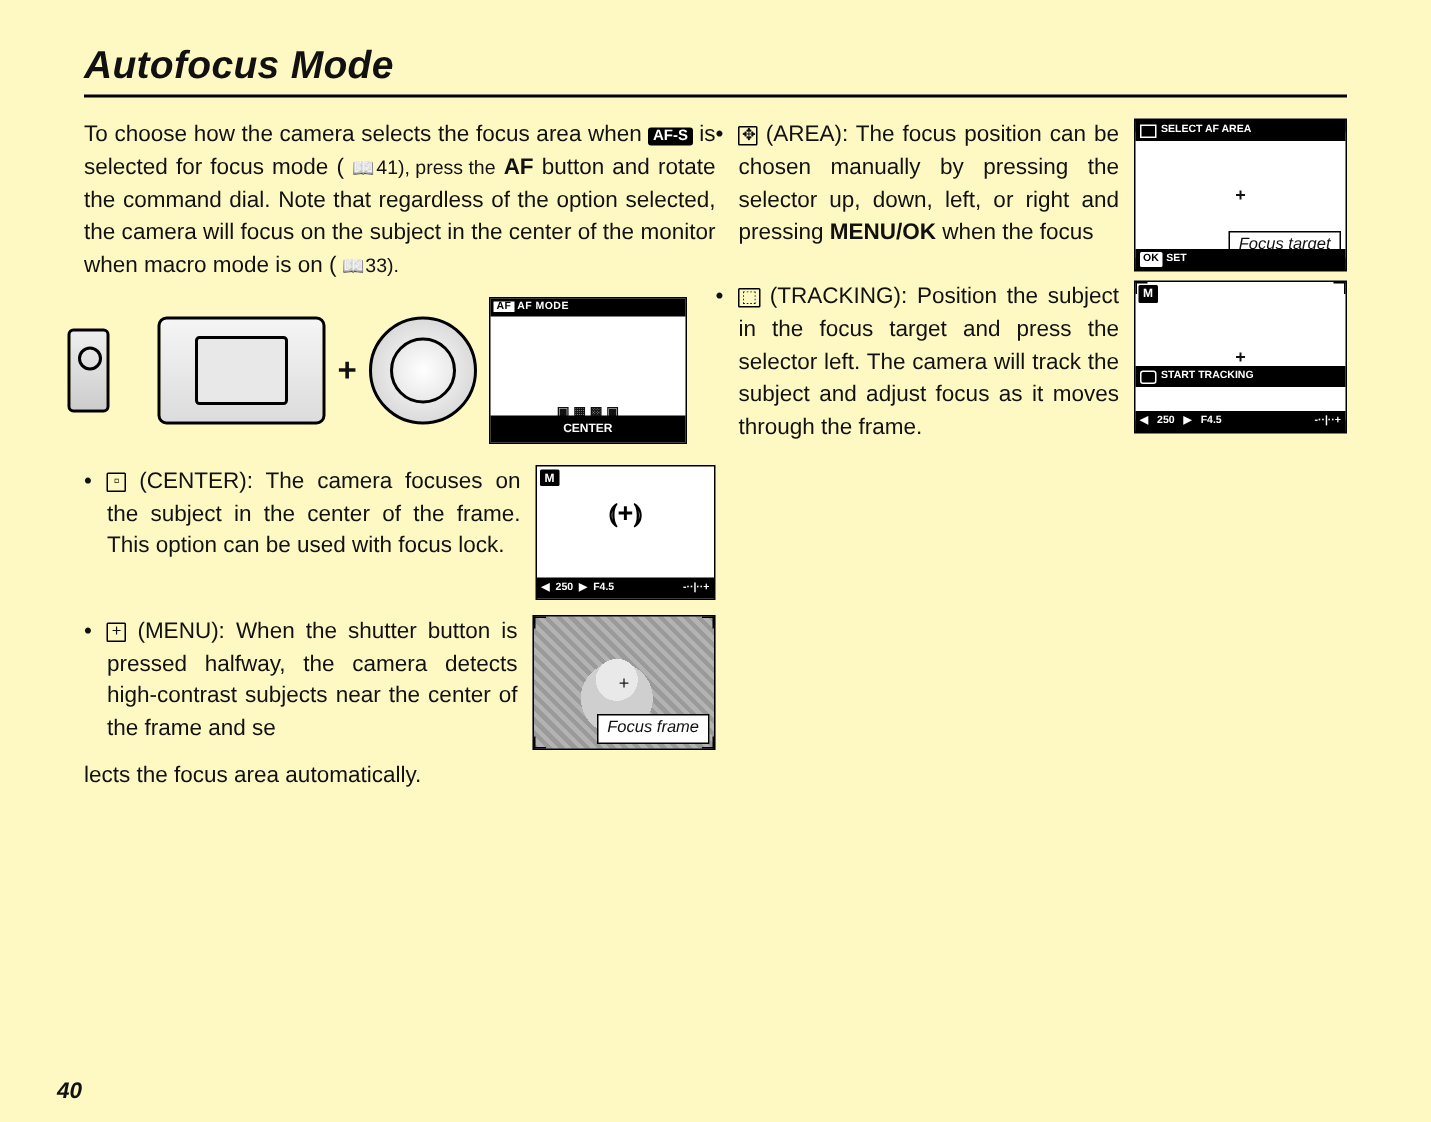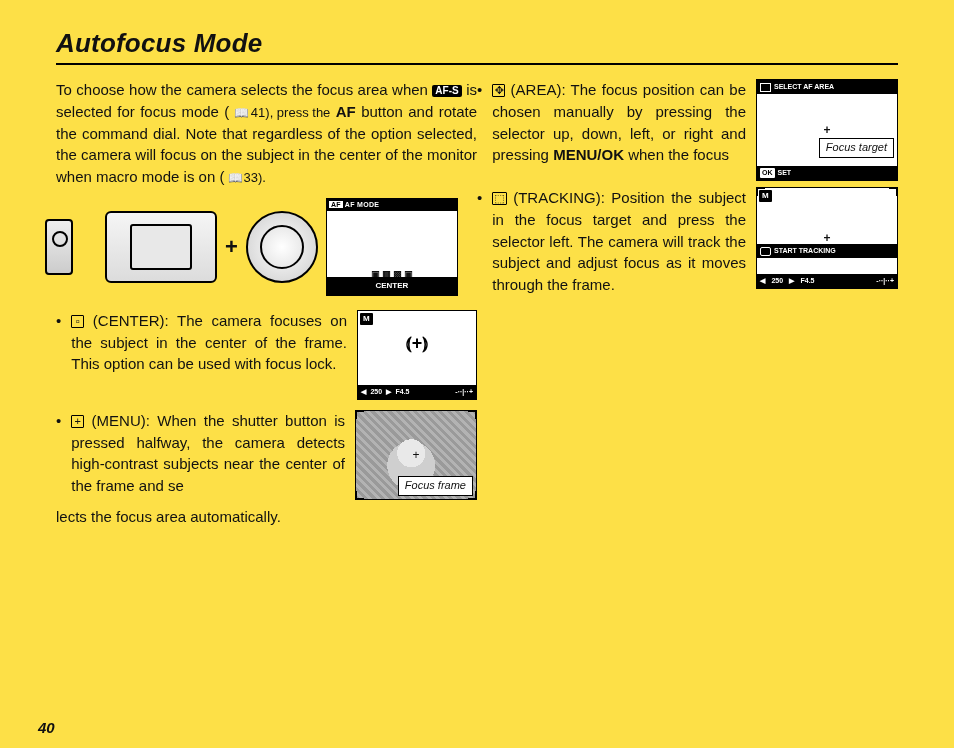--- a/index.html
+++ b/index.html
@@ -6,21 +6,21 @@
     margin: 0;
     padding: 0;
     font-family: "Segoe UI", Arial, sans-serif;
     background: #f4f4f4;
     display: flex;
     justify-content: center;
   }
   .page {
     width: 954px;
     height: 748px;
-    background: #fde047;
+    background: #fef9c3;
     position: relative;
     box-sizing: border-box;
     padding: 28px 56px 20px 56px;
     color: #111;
   }
   .title {
     font-size: 26px;
     font-weight: 700;
     font-style: italic;
     border-bottom: 2.5px solid #000;
@@ -181,21 +181,21 @@
   .thumb2{
     float:right;width:140px;height:100px;border:1.5px solid #000;margin-left:10px;
     position:relative;background:#fff;font-size:8px;font-weight:700;
   }
   .thumb2 .hbar{position:absolute;top:0;left:0;right:0;background:#000;color:#fff;
     font-size:7px;padding:2px 3px;display:flex;align-items:center;gap:3px;}
   .thumb2 .hbar i{display:inline-block;width:9px;height:7px;border:1px solid #fff;}
   .thumb2 .fbar{position:absolute;bottom:0;left:0;right:0;background:#000;color:#fff;
     font-size:7px;padding:2px 3px;display:flex;align-items:center;gap:3px;}
   .thumb2 .af-cross{top:42%;}
-  .thumb2 .thumb-caption{bottom:22px;right:3px;}
+  .thumb2 .thumb-caption{bottom:6px;right:3px;}
 
   .thumb3{
     float:right;width:140px;height:100px;border:1.5px solid #000;margin-left:10px;
     position:relative;background:#fff;font-size:8px;font-weight:700;
   }
   .thumb3 .corner{position:absolute;top:2px;left:2px;background:#000;color:#fff;padding:0 3px;font-size:8px;border-radius:1px;}
   .thumb3 .mid{position:absolute;top:56%;left:0;right:0;background:#000;color:#fff;font-size:7px;padding:2px 3px;display:flex;gap:3px;align-items:center;}
   .thumb3 .mid i{display:inline-block;width:9px;height:7px;border:1px solid #fff;border-radius:2px;}
   .thumb3 .fbar{position:absolute;bottom:0;left:0;right:0;background:#000;color:#fff;font-size:7px;padding:2px 3px;display:flex;gap:6px;}
   .thumb3 .af-cross{top:30%;}

